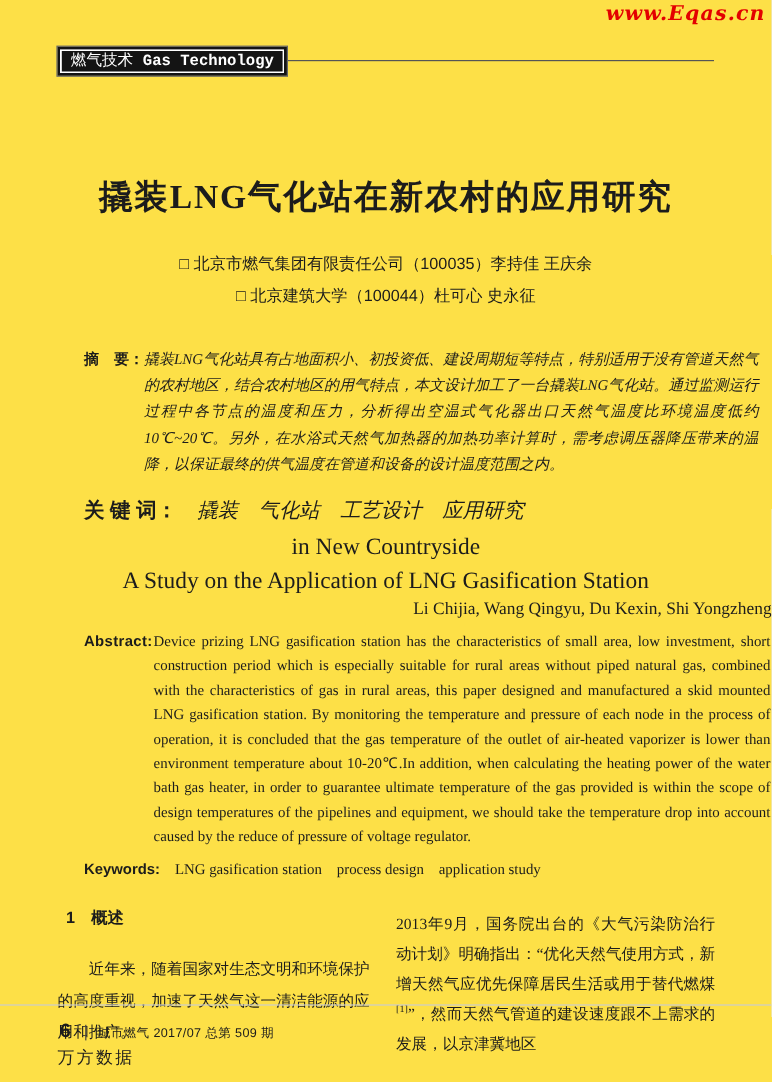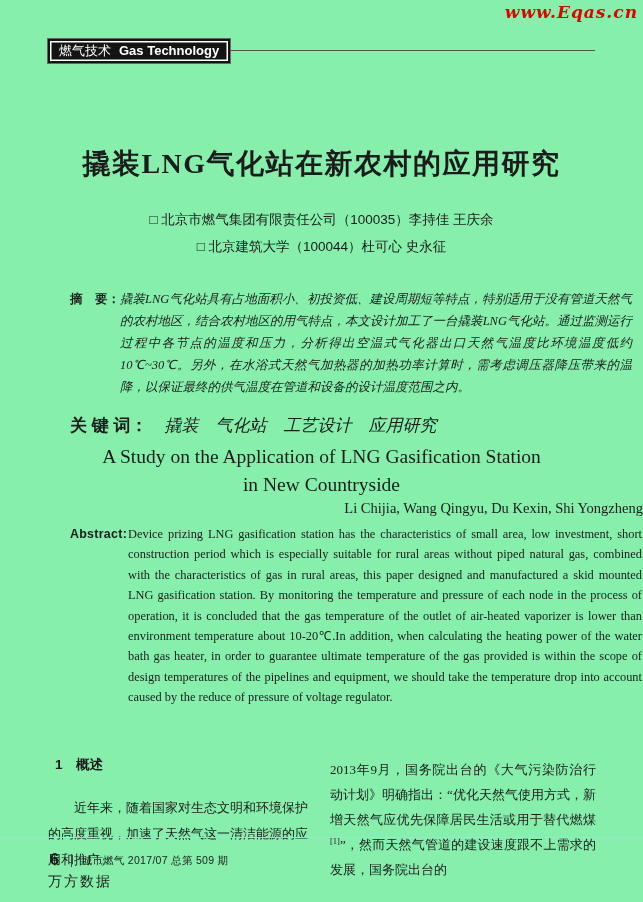--- a/index.html
+++ b/index.html
@@ -1,34 +1,34 @@
 <!DOCTYPE html>
 <html><head>
 <meta charset="utf-8">
 <style>
   html,body { margin:0; padding:0; background:#e9e9e9; }
   .page {
     position:relative; width:643px; height:902px; margin:0 auto;
-    background:#86efac; overflow:hidden;
+    background:#fde047; overflow:hidden;
     font-family:"Liberation Serif", serif; color:#1c1c1c;
   }
   .watermark {
     position:absolute; top:2px; right:5px;
     font-family:"DejaVu Serif", serif; font-style:italic; font-weight:bold;
     font-size:17px; letter-spacing:1px;
   }
   .header-wrap { position:absolute; top:39px; left:48px; width:547px; height:24px; }
   .header-line { position:absolute; top:11px; left:160px; right:0; border-top:1.6px solid #555; }
   .header-box {
     position:absolute; left:0; top:0;
     background:#141414; color:#ffffff;
     border:2px solid #141414; outline:1px solid #666;
     box-shadow: inset 0 0 0 1.5px #ffffff;
     padding:2px 9px 3px 9px;
-    font-family:Liberation Sans, sans-serif; font-size:13px; line-height:15px;
+    font-family:Liberation Mono, monospace; font-size:13px; line-height:15px;
     white-space:nowrap;
   }
   .header-box .cn { font-weight:normal; }
   .header-box .en { font-weight:bold; margin-left:8px; }
   .doi { position:absolute; top:118px; left:55px; font-size:12.5px; letter-spacing:0.2px; }
   .title-cn {
     position:absolute; top:145px; left:0; width:100%; text-align:center;
     font-size:28px; font-weight:bold; letter-spacing:1.5px;
   }
   .authors-cn {
@@ -97,46 +97,49 @@
 
 
   <h1 class="title-cn" style="margin:0">撬装LNG气化站在新农村的应用研究</h1>
 
   <div class="authors-cn">
     <div>□  北京市燃气集团有限责任公司（100035）李持佳  王庆余</div>
     <div>□  北京建筑大学（100044）杜可心  史永征</div>
   </div>
 
   <div class="abstract-cn hang">
-    <span class="hang-label">摘　要：</span><span>撬装LNG气化站具有占地面积小、初投资低、建设周期短等特点，特别适用于没有管道天然气的农村地区，结合农村地区的用气特点，本文设计加工了一台撬装LNG气化站。通过监测运行过程中各节点的温度和压力，分析得出空温式气化器出口天然气温度比环境温度低约10℃~30℃。另外，在水浴式天然气加热器的加热功率计算时，需考虑调压器降压带来的温降，以保证最终的供气温度在管道和设备的设计温度范围之内。</span>
+    <span class="hang-label">摘　要：</span><span>撬装LNG气化站具有占地面积小、初投资低、建设周期短等特点，特别适用于没有管道天然气的农村地区，结合农村地区的用气特点，本文设计加工了一台撬装LNG气化站。通过监测运行过程中各节点的温度和压力，分析得出空温式气化器出口天然气温度比环境温度低约10℃~20℃。另外，在水浴式天然气加热器的加热功率计算时，需考虑调压器降压带来的温降，以保证最终的供气温度在管道和设备的设计温度范围之内。</span>
   </div>
 
   <div class="keywords-cn hang">
     <span class="hang-label">关 键 词：</span><span>撬装　气化站　工艺设计　应用研究</span>
   </div>
 
   <div class="title-en">
+    <div>in New Countryside</div>
     <div>A Study on the Application of LNG Gasification Station</div>
-    <div>in New Countryside</div>
   </div>
 
   <div class="authors-en">Li Chijia,  Wang Qingyu,  Du Kexin,  Shi Yongzheng</div>
 
   <div class="abstract-en hang hang-en">
     <span class="hang-label">Abstract:</span><span>Device prizing LNG gasification station has the characteristics of small area, low investment, short construction period which is especially suitable for rural areas without piped natural gas, combined with the characteristics of gas in rural areas, this paper designed and manufactured a skid mounted LNG gasification station. By monitoring the temperature and pressure of each node in the process of operation, it is concluded that the gas temperature of the outlet of air-heated vaporizer is lower than environment temperature about 10-20℃.In addition, when calculating the heating power of the water bath gas heater, in order to guarantee ultimate temperature of the gas provided is within the scope of design temperatures of the pipelines and equipment, we should take the temperature drop into account caused by the reduce of pressure of voltage regulator.</span>
   </div>
 
+  <div class="keywords-en hang-en" style="padding-left:58px">
+    <span class="hang-label">Keywords:</span><span>LNG gasification station    process design    application study</span>
+  </div>
 
   <div class="col-left">
     <h2 class="sec-heading">1　概述</h2>
     <p class="body-para indent2">近年来，随着国家对生态文明和环境保护的高度重视，加速了天然气这一清洁能源的应用和推广。</p>
   </div>
 
   <div class="col-right">
-    <p class="body-para"><span>2013年9月，国务院出台的《大气污染防治行动计划》明确指出：“优化天然气使用方式，新增天然气应优先保障居民生活或用于替代燃煤</span><sup class="ref">[1]</sup><span>”，然而天然气管道的建设速度跟不上需求的发展，国务院出台的</span></p>
+    <p class="body-para"><span>2013年9月，国务院出台的《大气污染防治行动计划》明确指出：“优化天然气使用方式，新增天然气应优先保障居民生活或用于替代燃煤</span><sup class="ref">[1]</sup><span>”，然而天然气管道的建设速度跟不上需求的发展，以京津冀地区</span></p>
   </div>
 
   <div class="footer-rule"></div>
 
   <div class="footer">
     <span class="page-num">6</span>
     <span class="vbar"></span>
     <span class="journal">城市燃气 2017/07 总第 509 期</span>
   </div>
 

